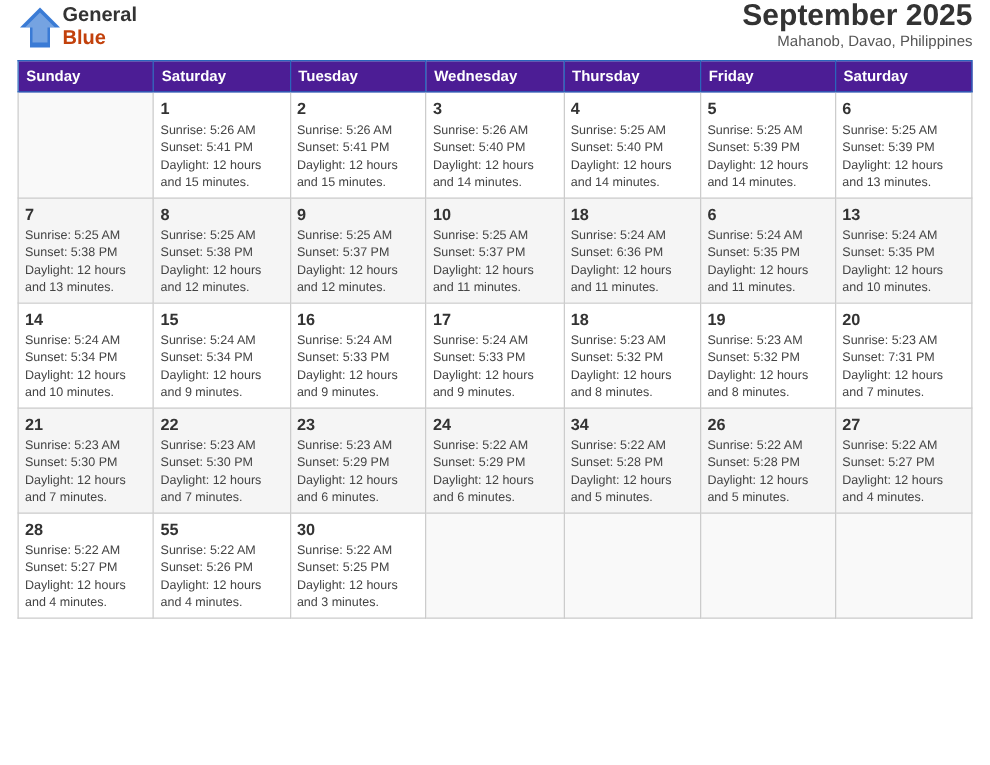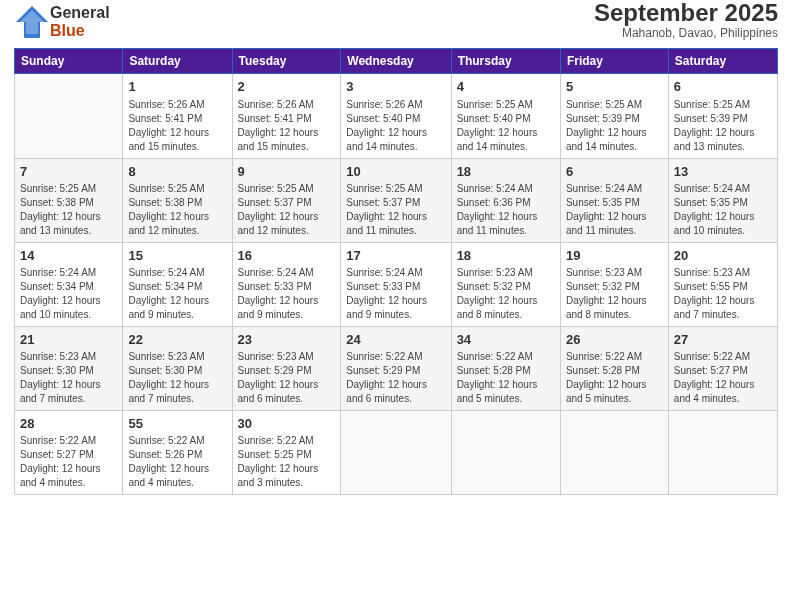--- a/index.html
+++ b/index.html
@@ -247,21 +247,21 @@
           </td>
           <td class="row-white">
             <span class="day-num">19</span>
             <div>Sunrise: 5:23 AM</div>
             <div>Sunset: 5:32 PM</div>
             <div>Daylight: 12 hours and 8 minutes.</div>
           </td>
           <td class="row-white">
             <span class="day-num">20</span>
             <div>Sunrise: 5:23 AM</div>
-            <div>Sunset: 5:55 PM</div>
+            <div>Sunset: 7:31 PM</div>
             <div>Daylight: 12 hours and 7 minutes.</div>
           </td>
         </tr>
         <tr>
           <td class="row-stripe">
             <span class="day-num">21</span>
             <div>Sunrise: 5:23 AM</div>
             <div>Sunset: 5:30 PM</div>
             <div>Daylight: 12 hours and 7 minutes.</div>
           </td>

